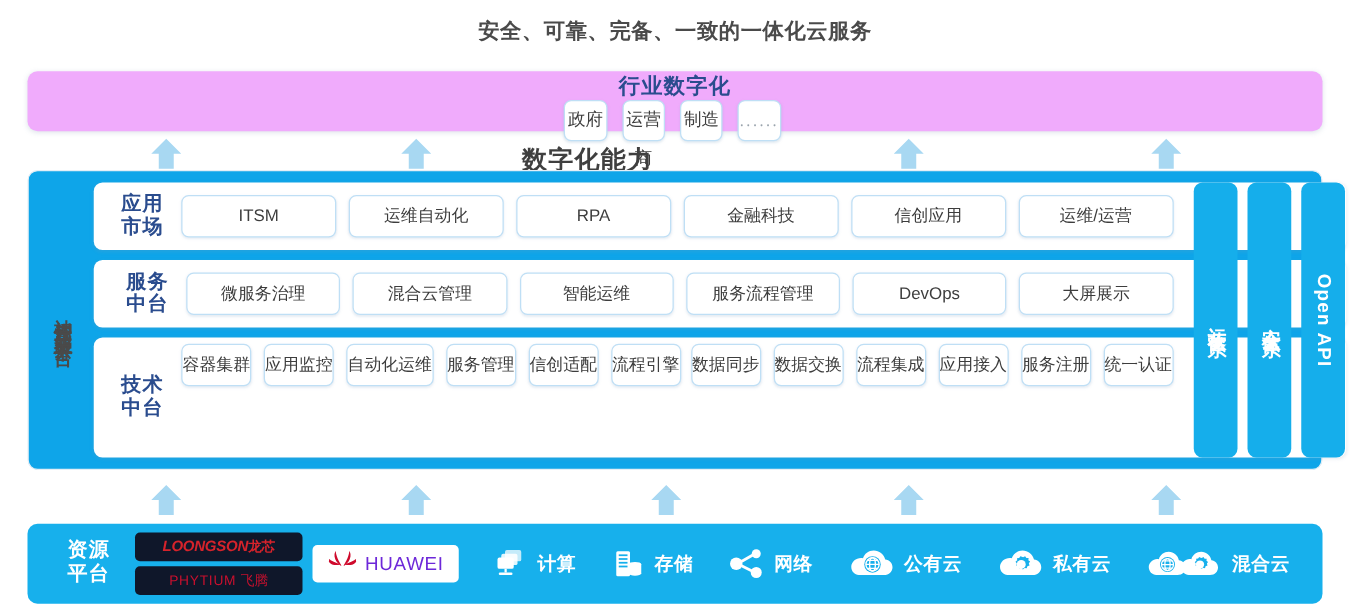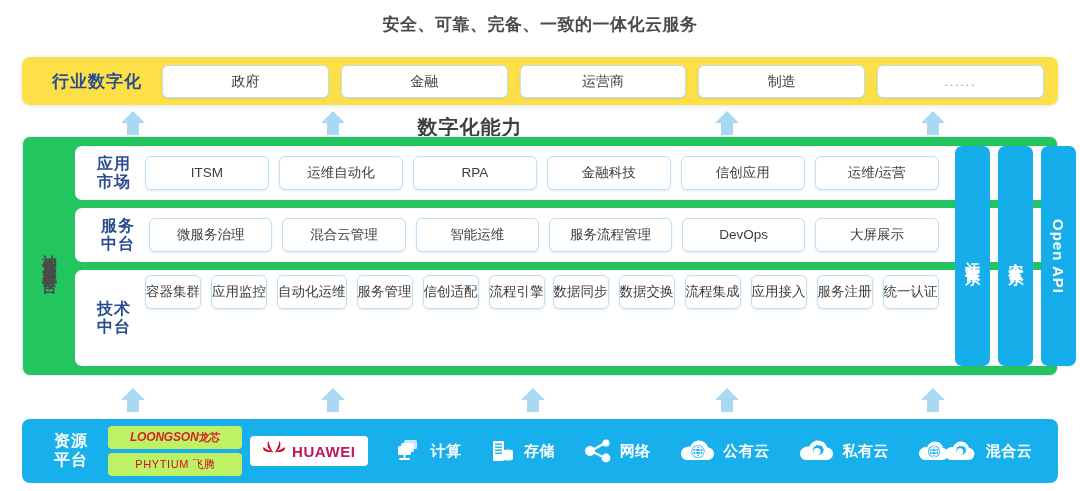--- a/index.html
+++ b/index.html
@@ -15,23 +15,24 @@
   
   .title{
     position:absolute;left:0;top:13px;width:1080px;
     text-align:center;
     font-size:17px;font-weight:bold;color:#4a4a4a;
     letter-spacing:.5px;
   }
 
   
   .panel{
-    background:#fde047;
+    background:#f0abfc;
     border-radius:8px;
     box-shadow:0 1px 4px rgba(120,140,170,.22);
+    flex-direction:column;
   }
 
   
   .industry{
     position:absolute;left:22px;top:57px;width:1036px;height:48px;
     display:flex;align-items:center;padding:0 10px;box-sizing:border-box;
   }
   .ind-label{
     font-size:17px;font-weight:bold;color:#2a4c8e;
     width:130px;text-align:center;flex:none;letter-spacing:1px;
@@ -52,21 +53,21 @@
   .arrow svg{display:block;}
 
   .cap-label{
     position:absolute;top:114px;left:0;width:940px;text-align:center;
     font-size:20px;font-weight:bold;color:#3f3f3f;letter-spacing:1px;
   }
 
   
   .platform{
     position:absolute;left:22px;top:136px;width:1036px;height:240px;
-    background:#22c55e;
+    background:#0ea5e9;
     border:1px solid #e3eef6;
     border-radius:8px;
     box-sizing:border-box;
     display:flex;
   }
   .plat-label{
     width:52px;flex:none;
     display:flex;align-items:center;justify-content:center;
     font-size:15px;font-weight:bold;color:#4a4a4a;
     writing-mode:vertical-rl;
@@ -123,52 +124,51 @@
     background:#17b0ec;border-radius:8px;
     display:flex;align-items:center;box-sizing:border-box;
     padding:0 12px;
   }
   .res-label{
     width:74px;flex:none;text-align:center;color:#fff;
     font-size:16px;font-weight:bold;line-height:1.18;letter-spacing:1px;
   }
   .logo-stack{display:flex;flex-direction:column;gap:4px;flex:none;}
   .logo-box{
-    background:#bef264;border-radius:4px;
+    background:#0f172a;border-radius:4px;
     width:134px;height:23px;
     display:flex;align-items:center;justify-content:center;
   }
   .loongson{font-size:12px;font-weight:bold;font-style:italic;color:#d6232b;letter-spacing:-.2px;}
   .loongson .cn{font-style:normal;font-size:11px;}
   .phytium{font-size:11px;color:#c8102e;letter-spacing:.6px;}
   .phytium .cn{letter-spacing:0;margin-top:25px;}
 
   .hw-box{
     background:#fff;border-radius:4px;height:30px;margin-left:8px;
     display:flex;align-items:center;gap:6px;padding:0 12px;flex:none;
   }
-  .hw-name{font-size:15px;font-weight:bold;color:#be185d;letter-spacing:.6px;}
+  .hw-name{font-size:15px;font-weight:normal;color:#6d28d9;letter-spacing:.6px;}
 
   .res-items{display:flex;align-items:center;flex:1;justify-content:space-around;padding-left:14px;}
   .res-item{display:flex;align-items:center;gap:7px;color:#fff;}
   .res-item .txt{font-size:15px;font-weight:bold;letter-spacing:.5px;}
   .res-item svg{display:block;}
 </style>
 </head>
 <body>
 
 <div class="page">
 
   <div class="title">安全、可靠、完备、一致的一体化云服务</div>
 
   <div class="panel industry">
     <div class="ind-label">行业数字化</div>
     <div class="ind-cells">
       <div class="ind-cell">政府</div>
-      <div class="ind-cell">金融</div>
       <div class="ind-cell">运营商</div>
       <div class="ind-cell">制造</div>
       <div class="ind-cell dots">......</div>
     </div>
   </div>
 
   <div class="arrow" style="left:120px;top:110px;">
     <svg width="26" height="26" viewBox="0 0 26 26">
         <polygon points="13,1 25,13 19,13 19,25 7,25 7,13 1,13" fill="#a8d8f2"></polygon>
       </svg>

